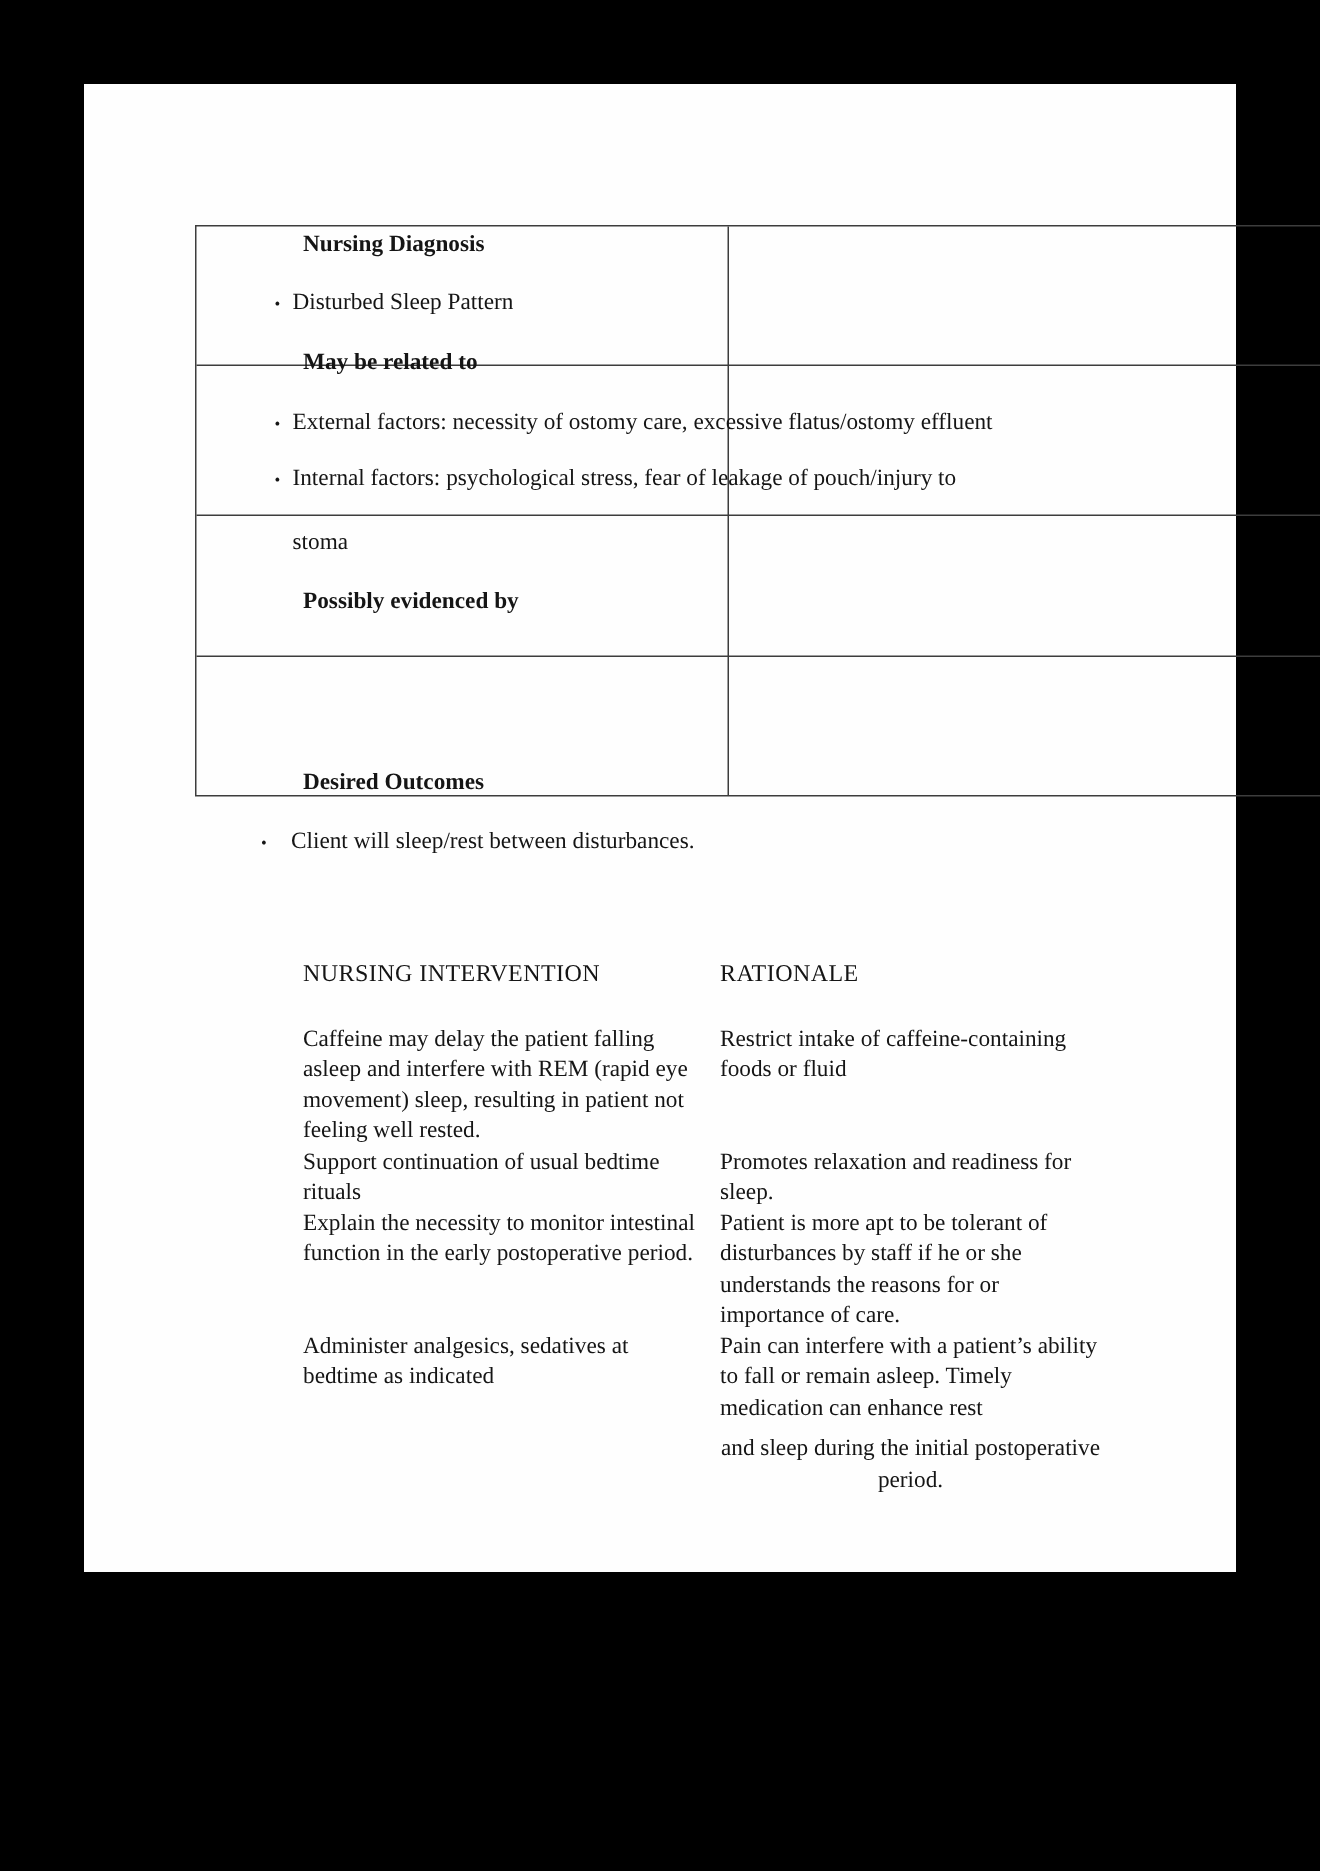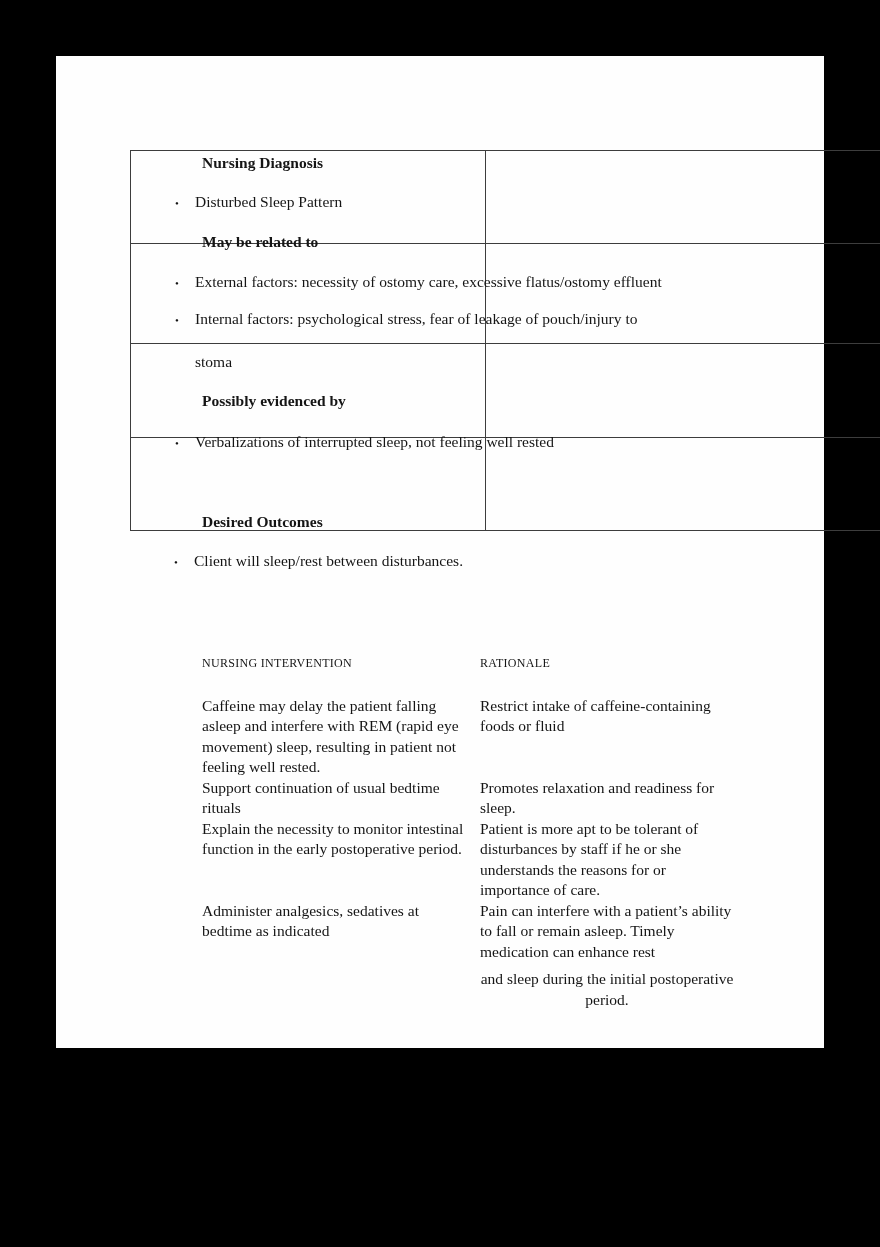--- a/index.html
+++ b/index.html
@@ -22,32 +22,32 @@
     width:768px; height:381px;
     border:1px solid #3d3d3d;
     font-size:15.5px; line-height:20px;
   }
   .vline { position:absolute; left:354px; top:0; width:1px; height:100%; background:#3d3d3d; }
   .hline { position:absolute; left:0; width:100%; height:1px; background:#3d3d3d; }
   .hline.h1 { top:92px; }
   .hline.h2 { top:192px; }
   .hline.h3 { top:286px; }
   .sec-header { position:absolute; left:71px; font-weight:bold; white-space:nowrap; }
-  .t-item { position:absolute; left:44px; white-space:nowrap; }
+  .t-item { position:absolute; left:44px; white-space:nowrap;text-align:center; }
   .t-cont { position:absolute; left:64px; white-space:nowrap; }
   .bullet { display:inline-block; width:20px; font-size:11px; }
   
   .outcome { position:absolute; left:118px; white-space:nowrap; font-size:15.5px; line-height:20px; }
   
   .iv-grid {
     position:absolute; left:146px; top:584px; width:546px;
     display:grid; grid-template-columns:278px 268px;
     font-size:15.5px; line-height:20.5px;
   }
-  .iv-head { font-size:12px; letter-spacing:0.3px; padding-bottom:22px;margin-top:13px; }
+  .iv-head { font-size:16px; letter-spacing:0.3px; padding-bottom:22px; }
   .iv-cell { padding-right:14px; }
   .iv-cell p.cont { margin-top:7px;text-align:center; }
 </style>
 </head>
 <body>
 
 <div class="page">
 
   <div class="care-table">
     <div class="vline"></div>
@@ -68,23 +68,20 @@
     </div>
 
     <div class="t-item" style="top:158px">
       <span class="bullet">•</span><span>Internal factors: psychological stress, fear of leakage of pouch/injury to</span>
     </div>
 
     <div class="t-cont" style="top:201px">stoma</div>
 
     <div class="sec-header" style="top:240px">Possibly evidenced by</div>
 
-    <div class="t-item" style="top:281px">
-      <span class="bullet">•</span><span>Verbalizations of interrupted sleep, not feeling well rested</span>
-    </div>
 
 
     <div class="sec-header" style="top:361px">Desired Outcomes</div>
   </div>
 
   <div class="outcome" style="top:495px">
     <span class="bullet">•</span><span>Client will sleep/rest between disturbances.</span>
   </div>
 
   <div class="iv-grid">

